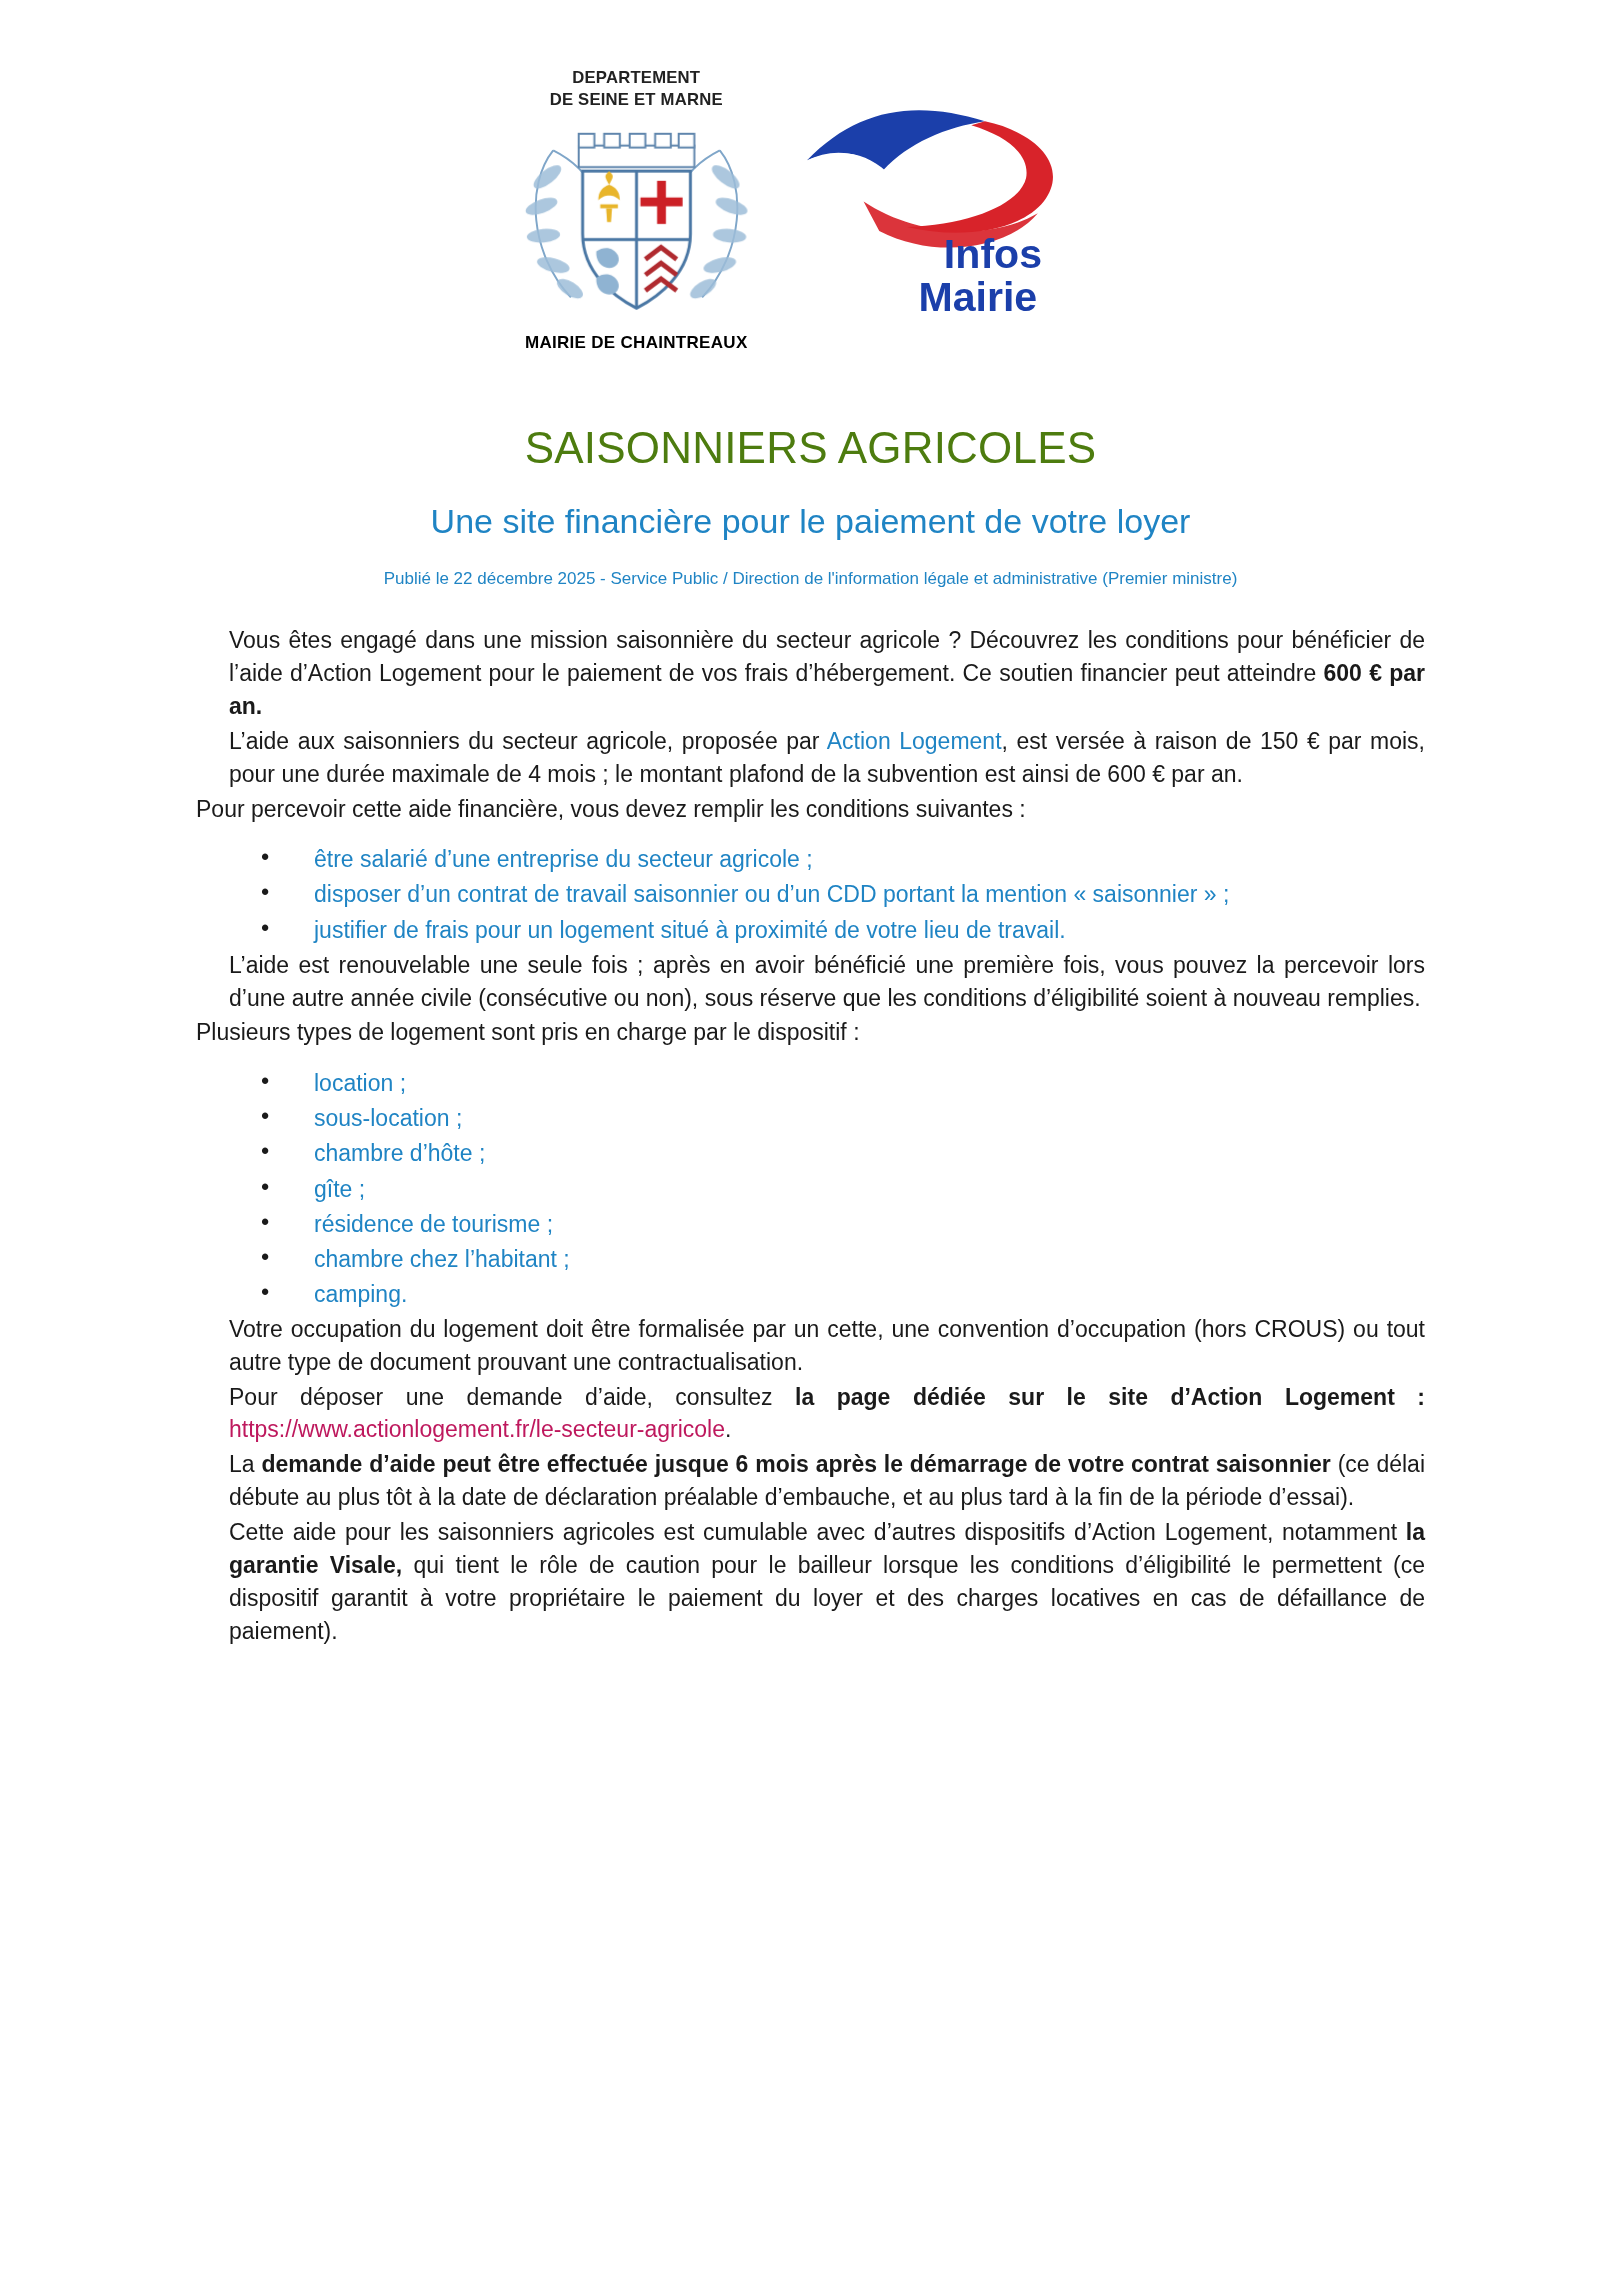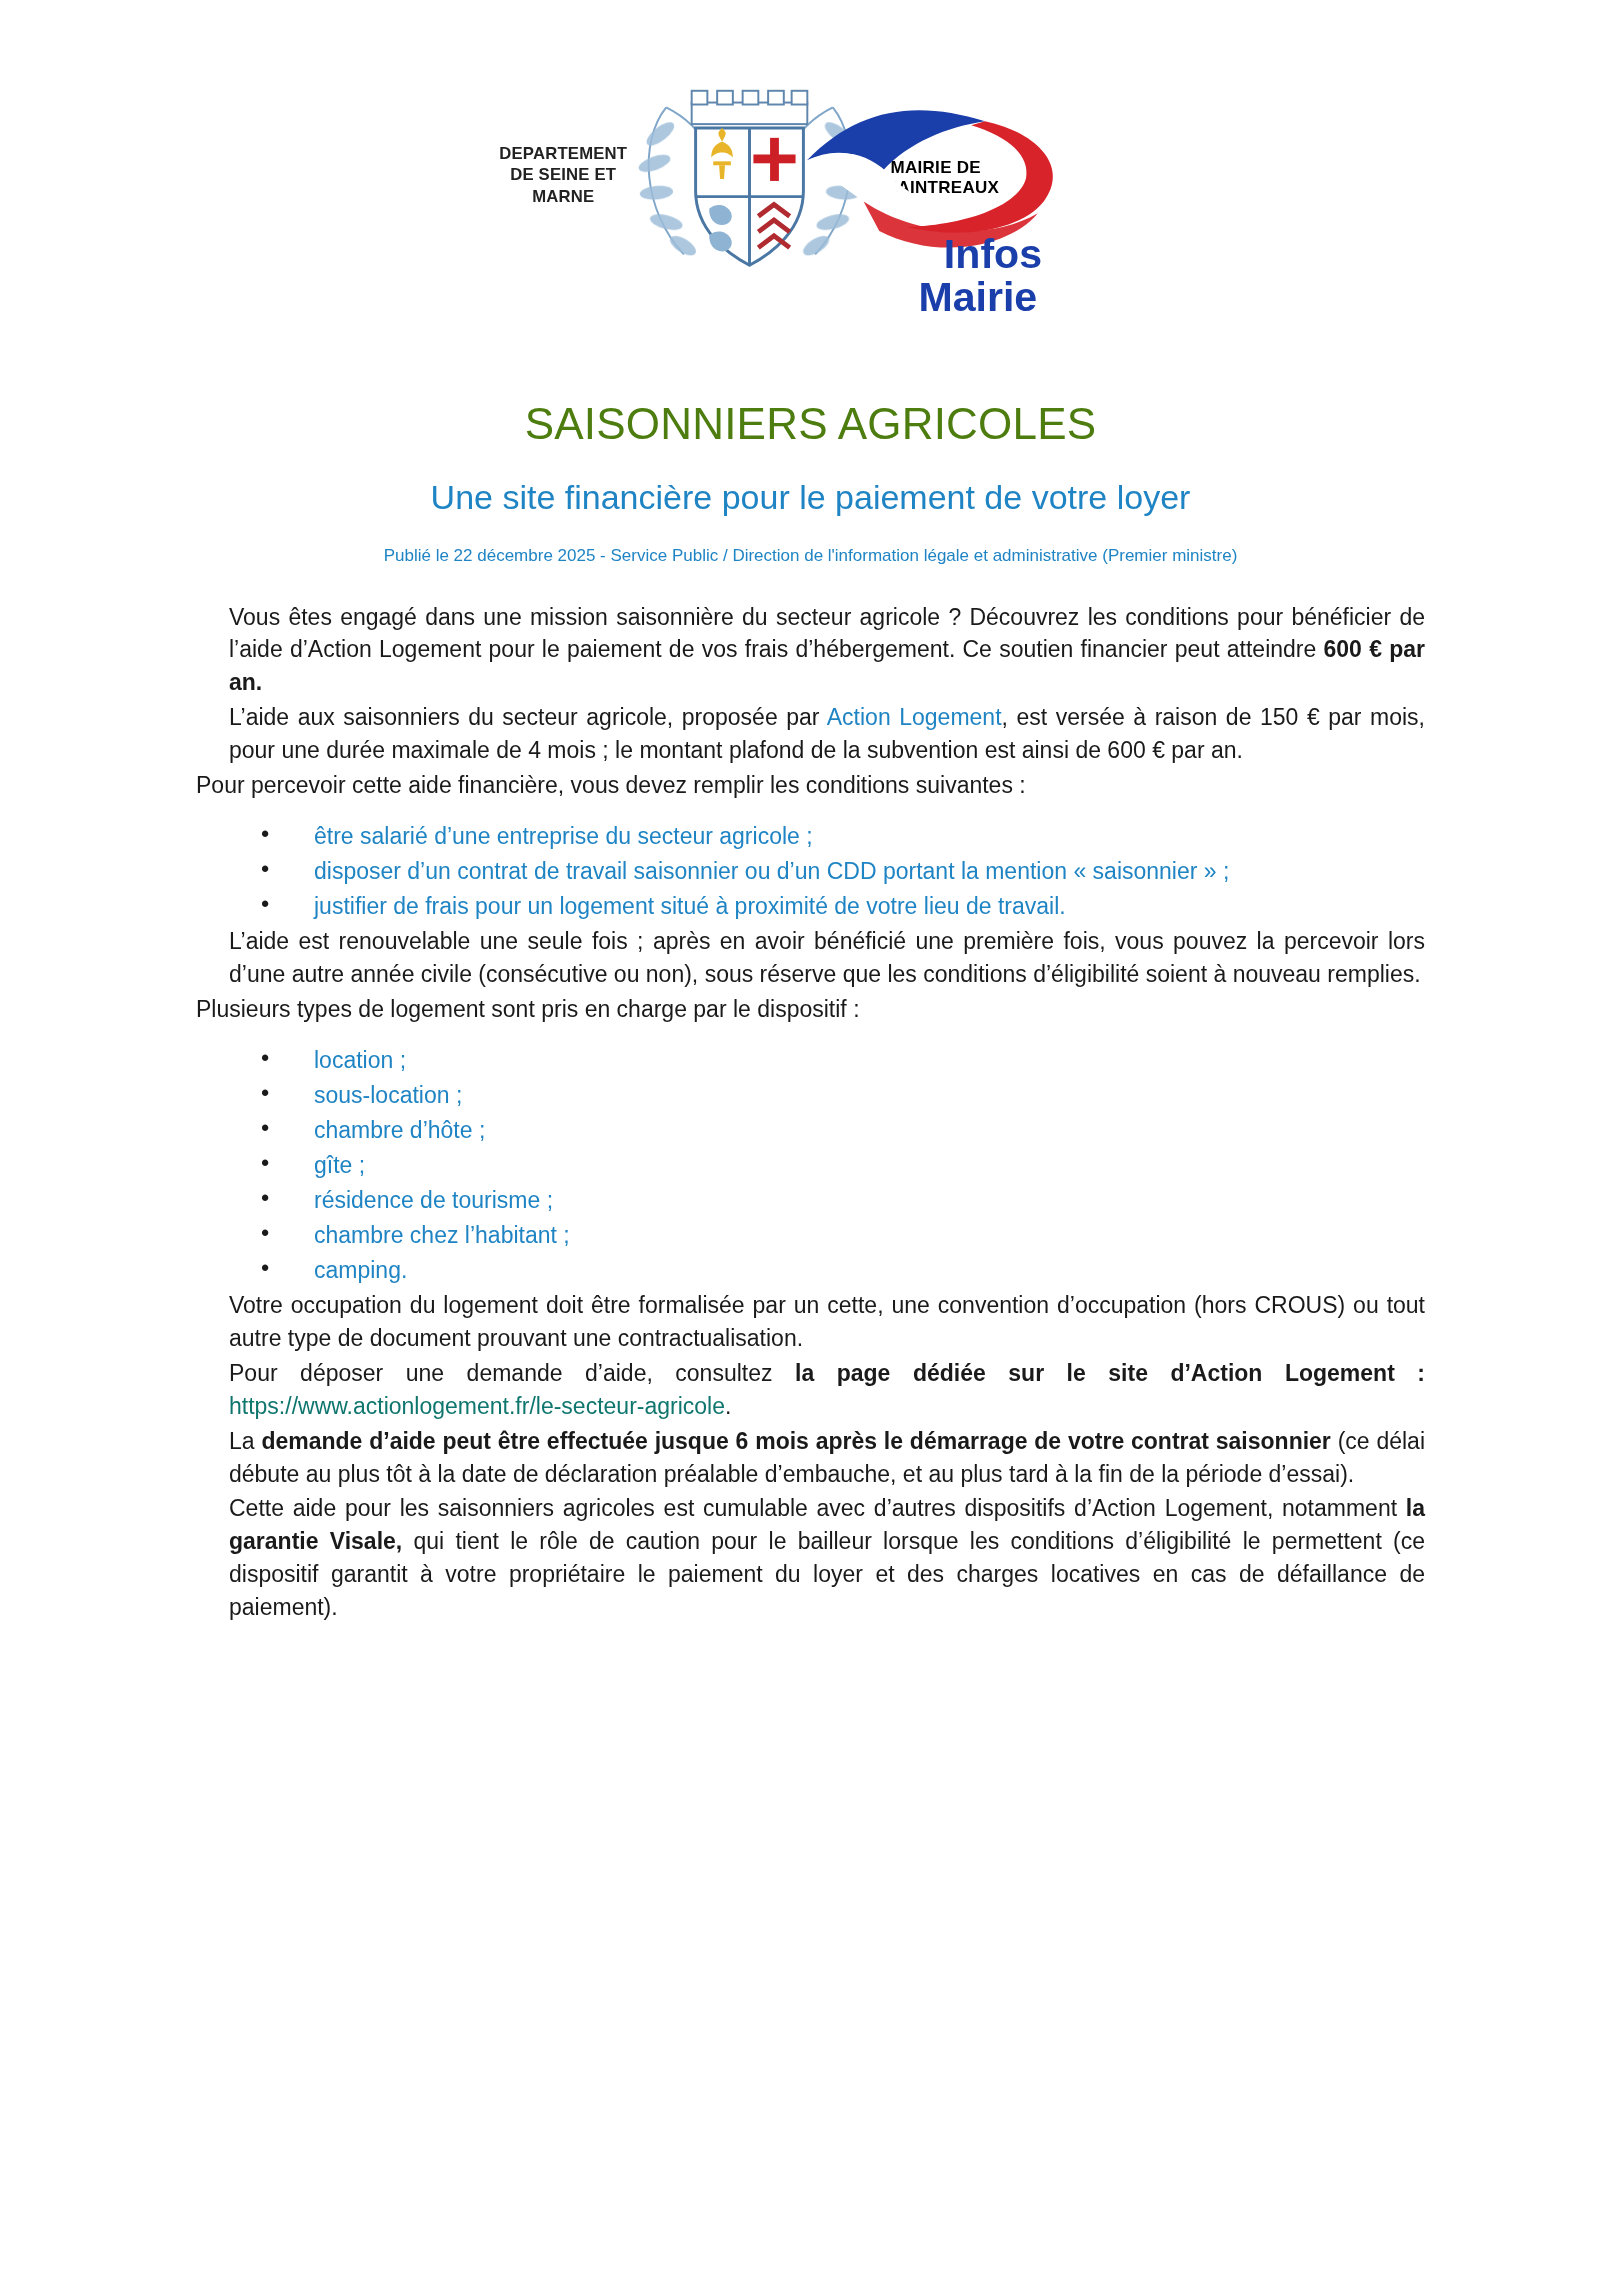--- a/index.html
+++ b/index.html
@@ -25,21 +25,21 @@
   
   .header {
     display: flex;
     justify-content: center;
     align-items: flex-start;
     gap: 25.5px;
     margin-top: 9.8px;
   }
   .crest-block {
     display: flex;
-    flex-direction: row;
+    flex-direction: column;
     align-items: center;
     width: 274px;
   }
   .dept-line {
     font-family: "Liberation Sans", sans-serif;
     font-size: 16.7px;
     font-weight: bold;
     color: #222;
     line-height: 1.3;
     text-align: center;
@@ -106,21 +106,21 @@
     text-align: justify;
     margin-left: 33px;
   }
   .bold {
     font-weight: bold;
   }
   .blue {
     color: #1f84c4;
   }
   .link {
-    color: #0f766e;
+    color: #be185d;
     text-decoration: none;
   }
 
   ul.blue-list {
     list-style: none;
     margin: 18px 0 2px 0;
     padding: 0 0 0 65px;
     color: #1f84c4;
   }
   ul.blue-list li {

